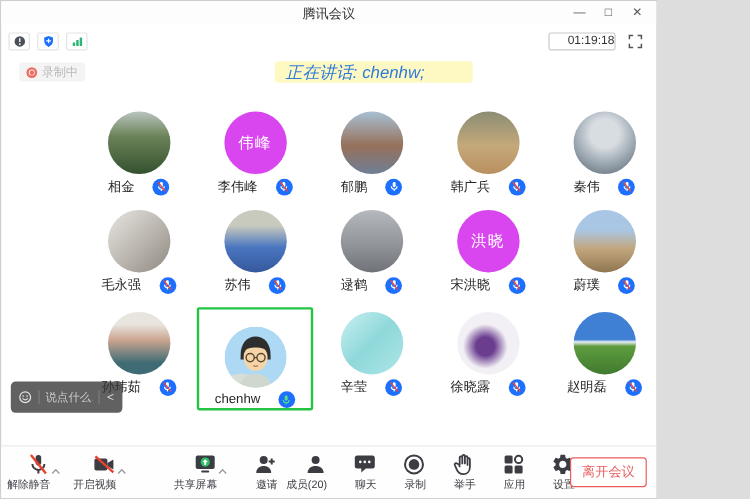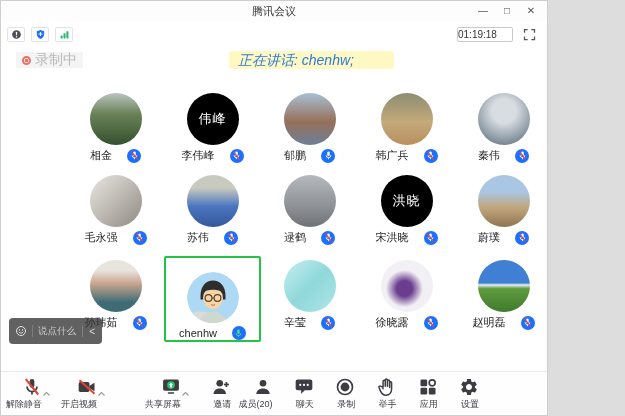--- a/index.html
+++ b/index.html
@@ -9,38 +9,38 @@
   
   .titlebar { position:absolute; left:0; top:0; width:100%; height:20px; background:#fdfdfd; }
   .titlebar .title { position:absolute; left:0; right:0; top:3px; text-align:center; font-size:11px; color:#333; }
   .win-controls { position:absolute; right:6px; top:2px; display:flex; gap:4px; }
   .wc { width:20px; height:16px; text-align:center; font-size:10px; color:#555; line-height:16px; cursor:default; }
 
   
   .status-left { position:absolute; left:6px; top:26px; display:flex; gap:6px; }
   .sicon { width:18px; height:15px; border:1px solid #e3e3e3; border-radius:2px; background:#fff; display:flex; align-items:center; justify-content:center; }
   .sicon svg { width:11px; height:11px; }
-  .timer { position:absolute; right:34px; top:26px; width:56px; height:15px; border:1px solid #c9c9c9; border-radius:2px; font-size:10px; color:#333; text-align:left; line-height:14px; background:#fff; }
+  .timer { position:absolute; right:34px; top:26px; width:56px; height:15px; border:1px solid #c9c9c9; border-radius:2px; font-size:10px; color:#333; text-align:right; line-height:14px; background:#fff; }
   .fsicon { position:absolute; right:10px; top:26px; width:15px; height:15px; }
   .fsicon svg { width:15px; height:15px; }
 
   
   .rec-pill { position:absolute; left:15px; top:51px; height:16px; display:flex; align-items:center; gap:4px; background:#f4f4f4; border-radius:2px; padding:0 6px; }
   .rec-dot { width:9px; height:9px; border:2px solid #ef6e62; border-radius:50%; background:radial-gradient(circle,#ef6e62 0 1.6px,transparent 2px); }
-  .rec-label { font-size:14px; color:#b9b9b9; }
+  .rec-label { font-size:10px; color:#b9b9b9; }
 
   
   .speak-banner { position:absolute; left:228px; top:50px; width:165px; height:18px; background:#fef9c3; border-radius:3px; font-size:14px; color:#2f7ad9; line-height:18px; padding-left:9px;font-style:italic; }
 
   
   .grid { position:absolute; left:66px; top:88px; width:485px; display:grid; grid-template-columns:repeat(5,97px); grid-template-rows:82px 85px 86px; }
   .tile { position:relative; width:97px; padding-top:4px; display:flex; flex-direction:column; align-items:center; }
   .tile.active { border:2px solid #23c343; border-radius:2px; padding-top:14px; }
   .avatar { width:52px; height:52px; border-radius:50%; display:flex; align-items:center; justify-content:center; overflow:hidden; }
-  .avatar.initials { background:#000000; color:#fff; font-size:13px; letter-spacing:1px; }
+  .avatar.initials { background:#d946ef; color:#fff; font-size:13px; letter-spacing:1px; }
   .nrow { margin-top:3px; display:flex; align-items:center; justify-content:center; gap:15px; }
   .pname { font-size:11px; color:#262626; white-space:nowrap; }
   .mic { width:14px; height:14px; border-radius:50%; background:#1d6ffe; display:inline-flex; align-items:center; justify-content:center; }
   .mic.speaking { background:#1d6ffe; }
   .mic svg { width:11px; height:11px; }
 
   
   .p1  { background:linear-gradient(180deg,#b9c4c0 0%,#6b8258 40%,#33512f 100%); }
   .p3  { background:linear-gradient(180deg,#a8c0d4 0%,#96705a 55%,#6e7f96 100%); }
   .p4  { background:linear-gradient(180deg,#8c8d74 0%,#c4a97a 55%,#b98f5e 100%); }
@@ -491,15 +491,16 @@
       <div class="tb-item">
         <span class="ticon">
           <svg class="main" viewBox="0 0 24 24">
               <path d="M19.14 12.94c.04-.3.06-.61.06-.94 0-.32-.02-.64-.07-.94l2.03-1.58a.49.49 0 0 0 .12-.61l-1.92-3.32a.488.488 0 0 0-.59-.22l-2.39.96c-.5-.38-1.03-.7-1.62-.94l-.36-2.54a.484.484 0 0 0-.48-.41h-3.84c-.24 0-.43.17-.47.41l-.36 2.54c-.59.24-1.13.57-1.62.94l-2.39-.96c-.22-.08-.47 0-.59.22L2.74 8.87c-.12.21-.08.47.12.61l2.03 1.58c-.05.3-.09.63-.09.94s.02.64.07.94l-2.03 1.58a.49.49 0 0 0-.12.61l1.92 3.32c.12.22.37.29.59.22l2.39-.96c.5.38 1.03.7 1.62.94l.36 2.54c.05.24.24.41.48.41h3.84c.24 0 .44-.17.47-.41l.36-2.54c.59-.24 1.13-.56 1.62-.94l2.39.96c.22.08.47 0 .59-.22l1.92-3.32c.12-.22.07-.47-.12-.61l-2.01-1.58zM12 15.6A3.61 3.61 0 0 1 8.4 12c0-1.98 1.62-3.6 3.6-3.6s3.6 1.62 3.6 3.6-1.62 3.6-3.6 3.6z" fill="#3c3c43"></path>
             </svg>
         </span>
         <span class="tlabel">设置</span>
       </div>
     </div>
 
+    <button class="leave">离开会议</button>
   </div>
 
 </div>
 
 </body></html>

